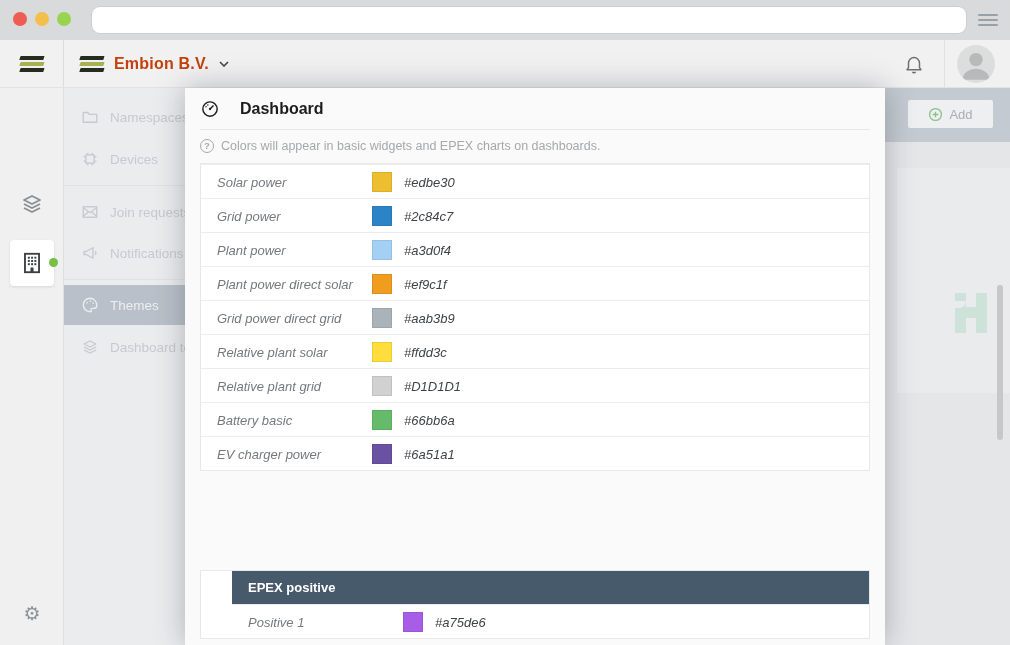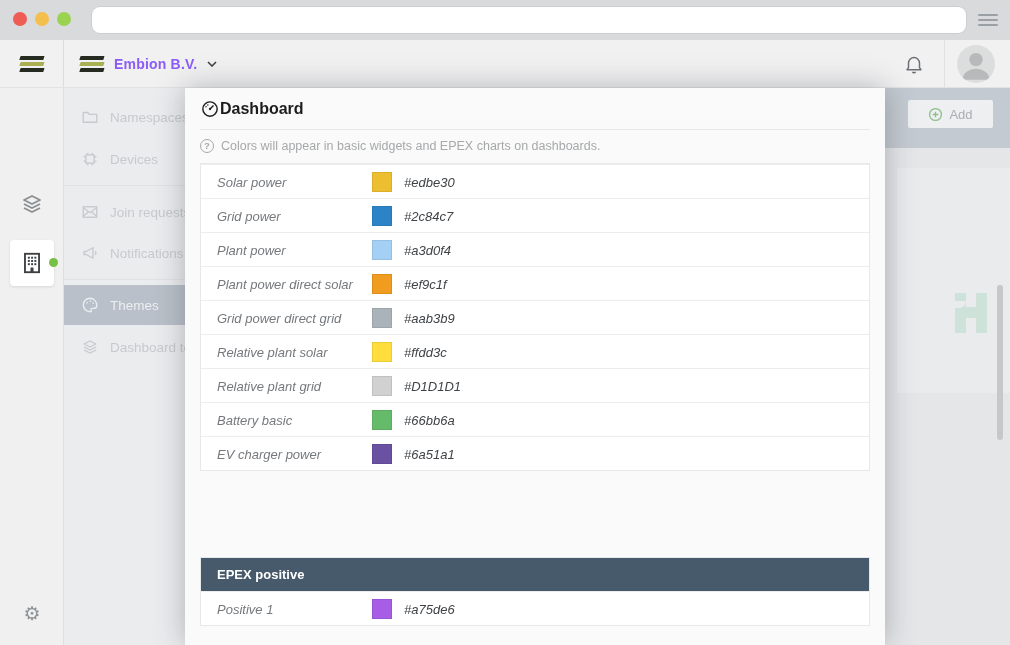--- a/index.html
+++ b/index.html
@@ -17,60 +17,60 @@
   .hamburger span { display:block; height:2px; background:#9ba0a4; border-radius:1px; }
 
   
   .topbar { position:absolute; left:0; top:40px; width:1010px; height:48px; background:#f1f1f2; border-bottom:1px solid #e1e2e3; }
   .rail-head { position:absolute; left:0; top:0; width:64px; height:100%; border-right:1px solid #dcdddd; display:flex; align-items:center; justify-content:center; }
   .logo { width:24px; height:17px; display:flex; flex-direction:column; justify-content:center; gap:2.5px; }
   .logo .bar { height:3.5px; width:100%; transform:skewX(-18deg); border-radius:0.5px; }
   .bar-dark { background:#262b21; }
   .bar-olive { background:#a9b054; }
   .org { position:absolute; left:80px; top:0; height:100%; display:flex; align-items:center; gap:10px; cursor:pointer; }
-  .org-name { font-size:14px; font-weight:bold; color:#8b5cf6; letter-spacing:0.2px; }
+  .org-name { font-size:16px; font-weight:bold; color:#c2410c; letter-spacing:0.2px; }
   .bell { position:absolute; left:903px; top:13px; width:22px; height:22px; color:#6b6f73; }
   .tb-divider { position:absolute; left:944px; top:0; bottom:0; width:1px; background:#e0e1e2; }
   .avatar { position:absolute; left:957px; top:5px; width:38px; height:38px; border-radius:50%; background:#dcdddd; overflow:hidden; }
 
   
   .rail { position:absolute; left:0; top:88px; bottom:0; width:64px; background:#f0f0f1; border-right:1px solid #dedfe0; }
   .rail-layers { position:absolute; left:0; top:104px; width:64px; text-align:center; color:#8a8e91; }
   .rail-card { position:absolute; left:10px; top:152px; width:44px; height:46px; background:#ffffff; border-radius:4px; box-shadow:0 1px 3px rgba(0,0,0,0.10); display:flex; align-items:center; justify-content:center; color:#3c4043; }
   .status-dot { position:absolute; right:-4px; top:18px; width:9px; height:9px; border-radius:50%; }
   .rail-gear { position:absolute; bottom:22px; left:0; width:64px; text-align:center; font-size:19px; line-height:1; color:#8f9396; cursor:pointer; }
 
   
   .subbar { position:absolute; left:64px; top:88px; width:121px; bottom:0; background:#ebecee; overflow:hidden; }
   .sb-item { position:absolute; left:0; width:100%; height:40px; display:flex; align-items:center; gap:11px; padding-left:17px; color:#c7cacd; font-size:13.5px; white-space:nowrap; overflow:hidden; cursor:pointer; }
   .sb-item svg { flex:0 0 auto; }
   .sb-sel { background:#b9c0c9; color:#eceef1; }
   .sb-div { position:absolute; left:0; width:100%; height:1px; background:#e0e2e4; }
 
   
   .backpage { position:absolute; left:885px; top:88px; right:0; bottom:0; background:#e4e6e8; }
-  .back-toolbar { position:absolute; left:0; top:0; right:0; height:60px; background:#c4cad1; }
+  .back-toolbar { position:absolute; left:0; top:0; right:0; height:54px; background:#c4cad1; }
   .add-btn { position:absolute; left:23px; top:12px; width:85px; height:28px; background:#edeff1; border-radius:2px; display:flex; align-items:center; justify-content:center; gap:6px; color:#a9aeb4; font-size:13px; }
   .hcard { position:absolute; left:12px; top:80px; width:113px; height:225px; background:#e9ebed; }
   .hlogo { position:absolute; left:58px; top:125px; width:32px; height:40px; }
   .hbar-l { position:absolute; left:0; top:0; width:11px; height:40px; }
   .hbar-r { position:absolute; right:0; top:0; width:11px; height:40px; }
   .hbar-m { position:absolute; left:0; top:14px; width:100%; height:11px; }
   .hnotch { position:absolute; left:-1px; top:8px; width:12px; height:7px; background:#e9ebed; border-radius:0 0 14px 0; }
   .scroll-thumb { position:absolute; left:997px; top:285px; width:6px; height:155px; border-radius:3px; background:#c6c7c8; cursor:pointer; }
 
   
   .modal { position:absolute; left:185px; top:88px; width:700px; height:557px; background:#fafafa; box-shadow:0 0 28px rgba(60,64,70,0.35); overflow:hidden; }
-  .m-head { position:absolute; left:15px; right:15px; top:0; height:42px; border-bottom:1px solid #e6e7e8; display:flex; align-items:center; gap:0; color:#1c1c1c; }
+  .m-head { position:absolute; left:15px; right:15px; top:0; height:42px; border-bottom:1px solid #e6e7e8; display:flex; align-items:center; gap:20px; color:#1c1c1c; }
   .m-title { font-size:16px; font-weight:bold; }
   .m-sub { position:absolute; left:15px; top:49px; height:18px; display:flex; align-items:center; gap:7px; color:#a6a8aa; font-size:12.5px; }
   .help-circle { width:14px; height:14px; border:1.3px solid #a6a8aa; border-radius:50%; font-size:9.5px; line-height:11.5px; text-align:center; font-weight:bold; }
   .m-table { position:absolute; left:15px; width:670px; background:#ffffff; border:1px solid #e7e8e9; }
   .tbl-1 { top:75px; }
-  .tbl-2 { top:469px; }
+  .tbl-2 { top:482px;padding-left:31px; }
   .t-head { height:33px; color:#ffffff; font-weight:bold; font-size:13px; display:flex; align-items:center; padding-left:16px; }
   .t-row { position:relative; height:34px; border-top:1px solid #ededee; background:#ffffff;font-style:italic; }
   .t-label { position:absolute; left:16px; top:50%; transform:translateY(-50%); font-size:13px; color:#75797d; }
   .t-swatch { position:absolute; left:171px; top:7px; width:20px; height:20px; box-shadow:inset 0 0 0 1px rgba(0,0,0,0.08); cursor:pointer; }
   .t-hex { position:absolute; left:203px; top:50%; transform:translateY(-50%); font-size:13px; color:#3f4347; }
 </style>
 </head>
 <body>
 
 <div class="stage">

